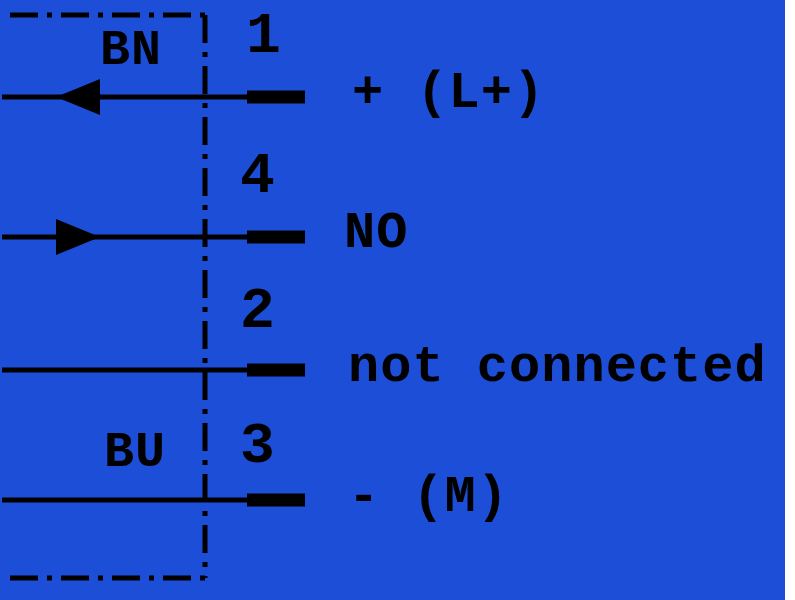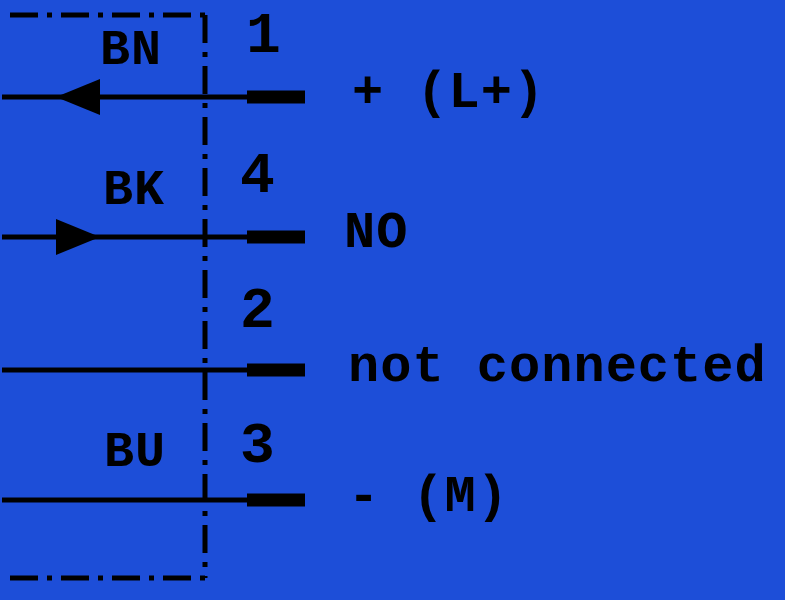--- a/index.html
+++ b/index.html
@@ -55,21 +55,20 @@
     <rect x="247" y="363.5" width="58" height="13" fill="#000"></rect>
 
     <line x1="2" y1="500" x2="250" y2="500" stroke="#000" stroke-width="5"></line>
     <rect x="247" y="493.5" width="58" height="13" fill="#000"></rect>
   </svg>
 
   <span class="lbl wire-label" style="left:100px; top:26px;">BN</span>
   <span class="lbl pin-label" style="left:246px; top:8px;">1</span>
   <span class="lbl func-label" style="left:352px; top:68px;">+ (L+)</span>
 
-  <span class="lbl wire-label" style="left:103px; top:166px;">BK</span>
   <span class="lbl pin-label" style="left:240px; top:148px;">4</span>
   <span class="lbl func-label" style="left:344px; top:208px;">NO</span>
 
   <span class="lbl pin-label" style="left:240px; top:283px;">2</span>
   <span class="lbl wire-label" style="left:104px; top:428px;">BU</span>
 
   <span class="lbl func-label" style="left:348px; top:342px;">not connected</span>
   <span class="lbl pin-label" style="left:240px; top:418px;">3</span>
   <span class="lbl func-label" style="left:348px; top:472px;">- (M)</span>
 

